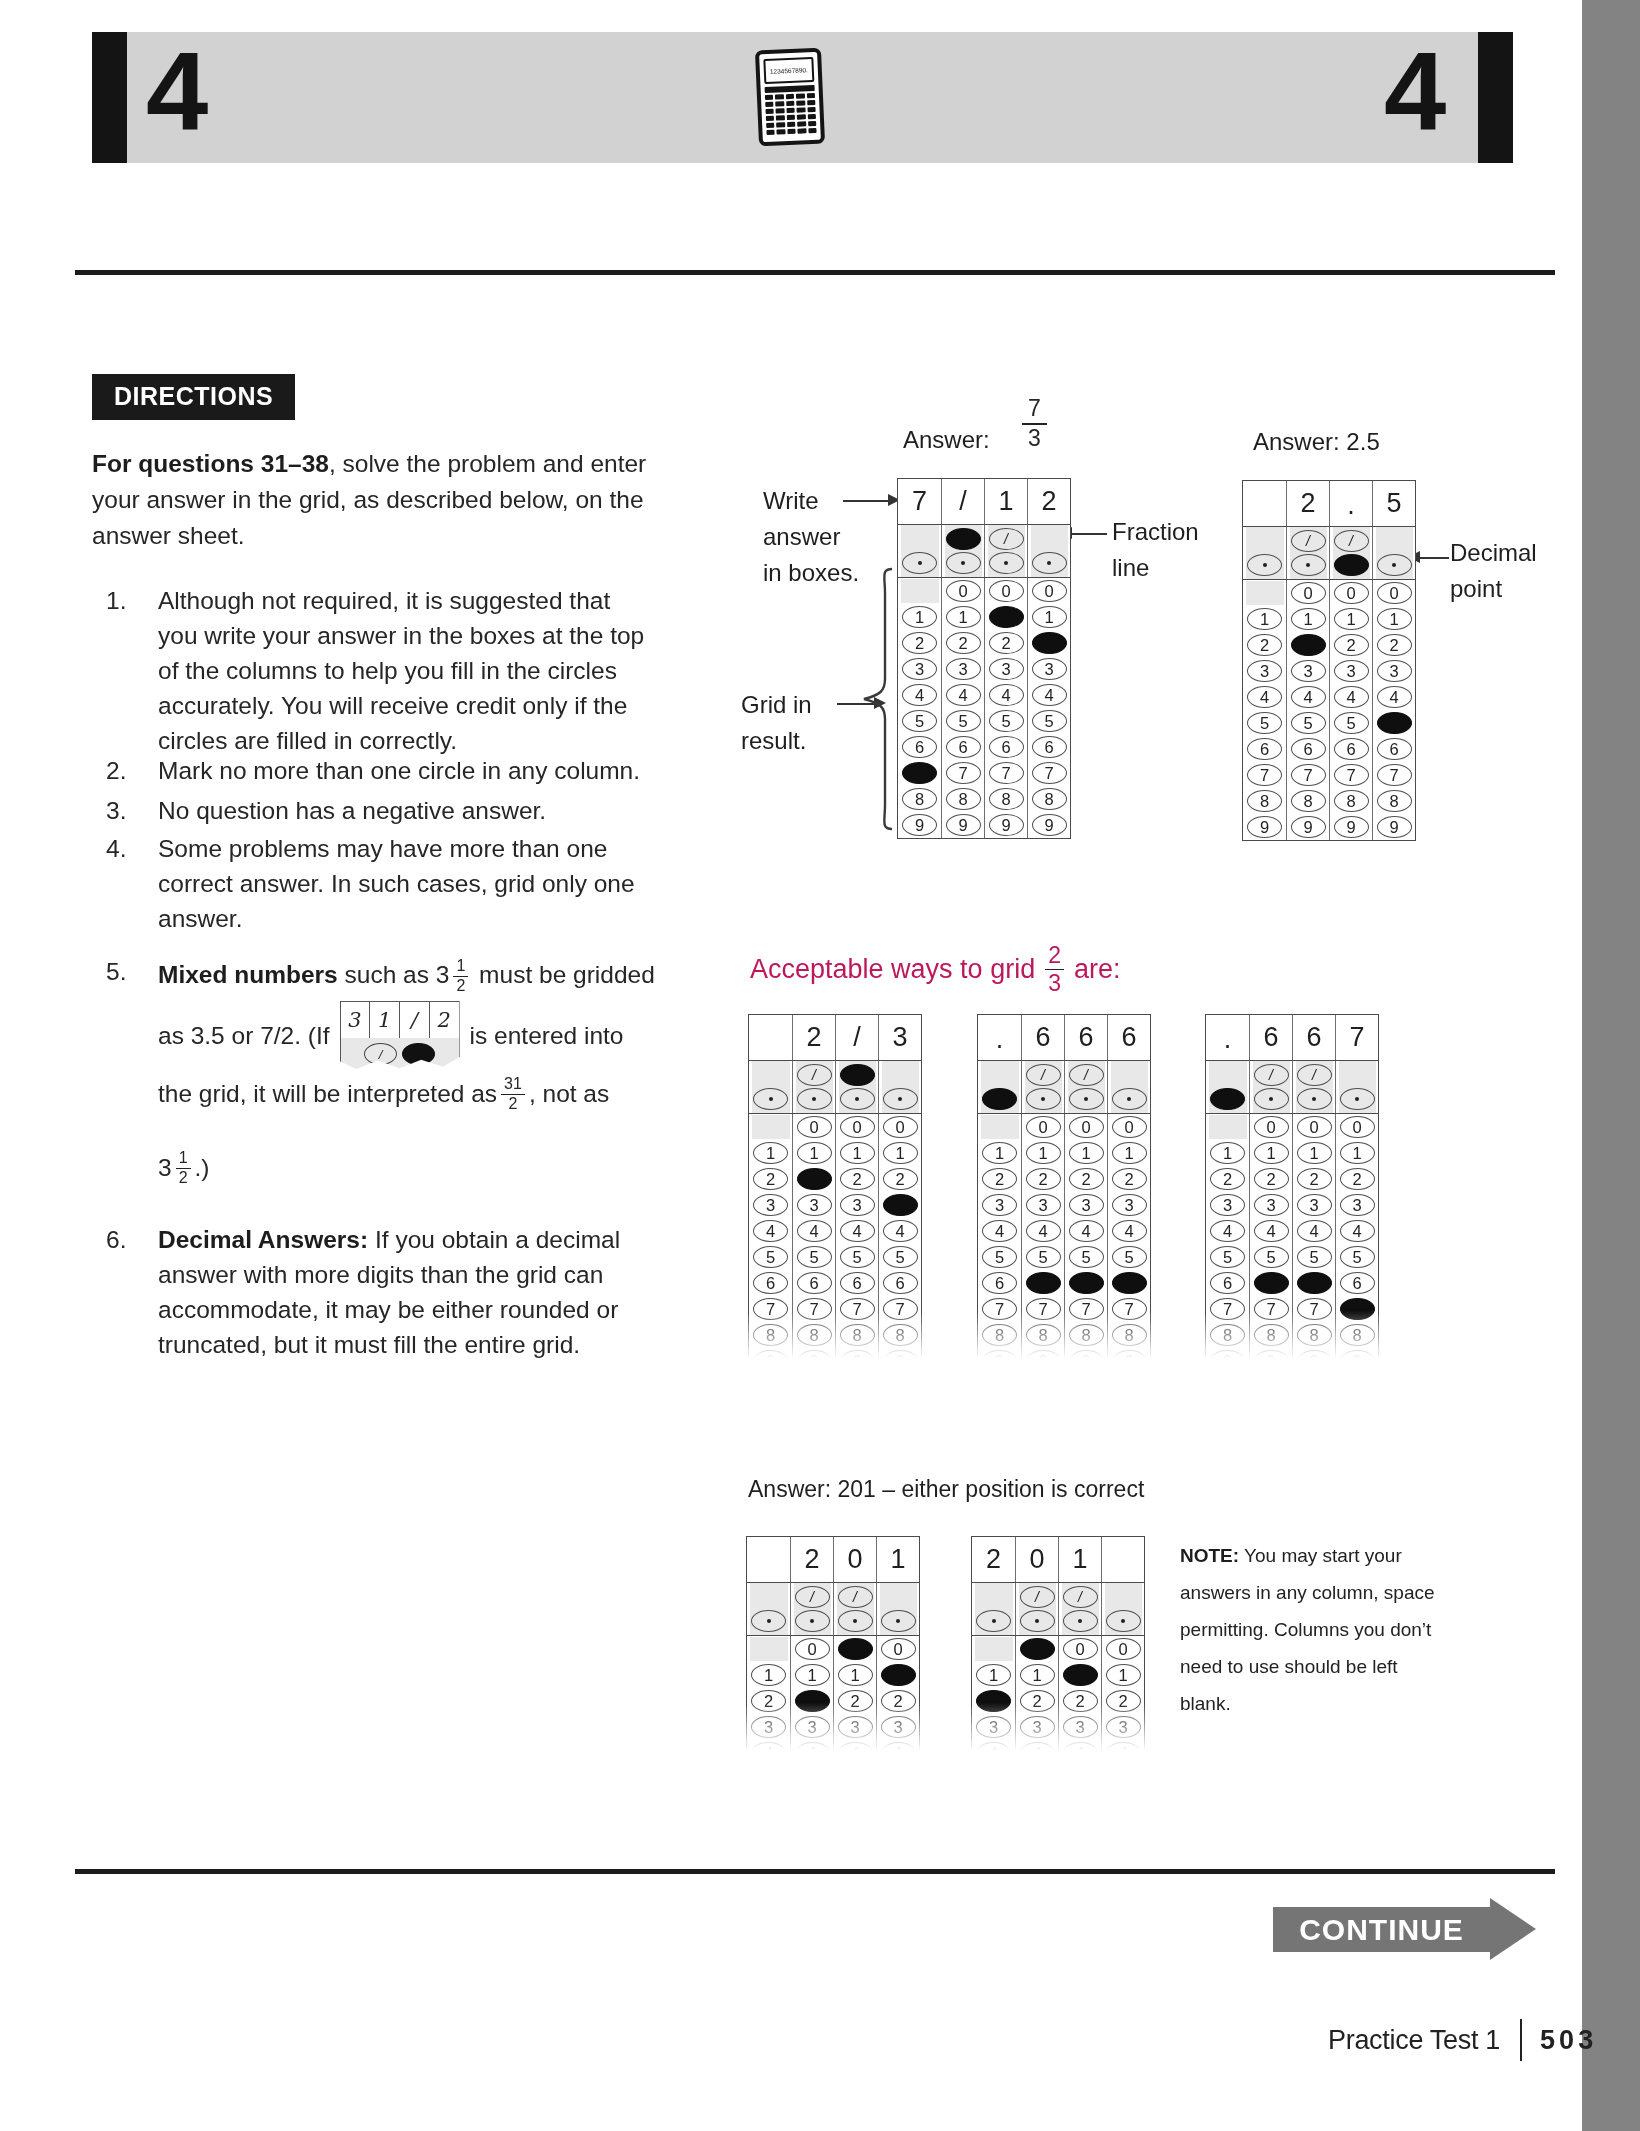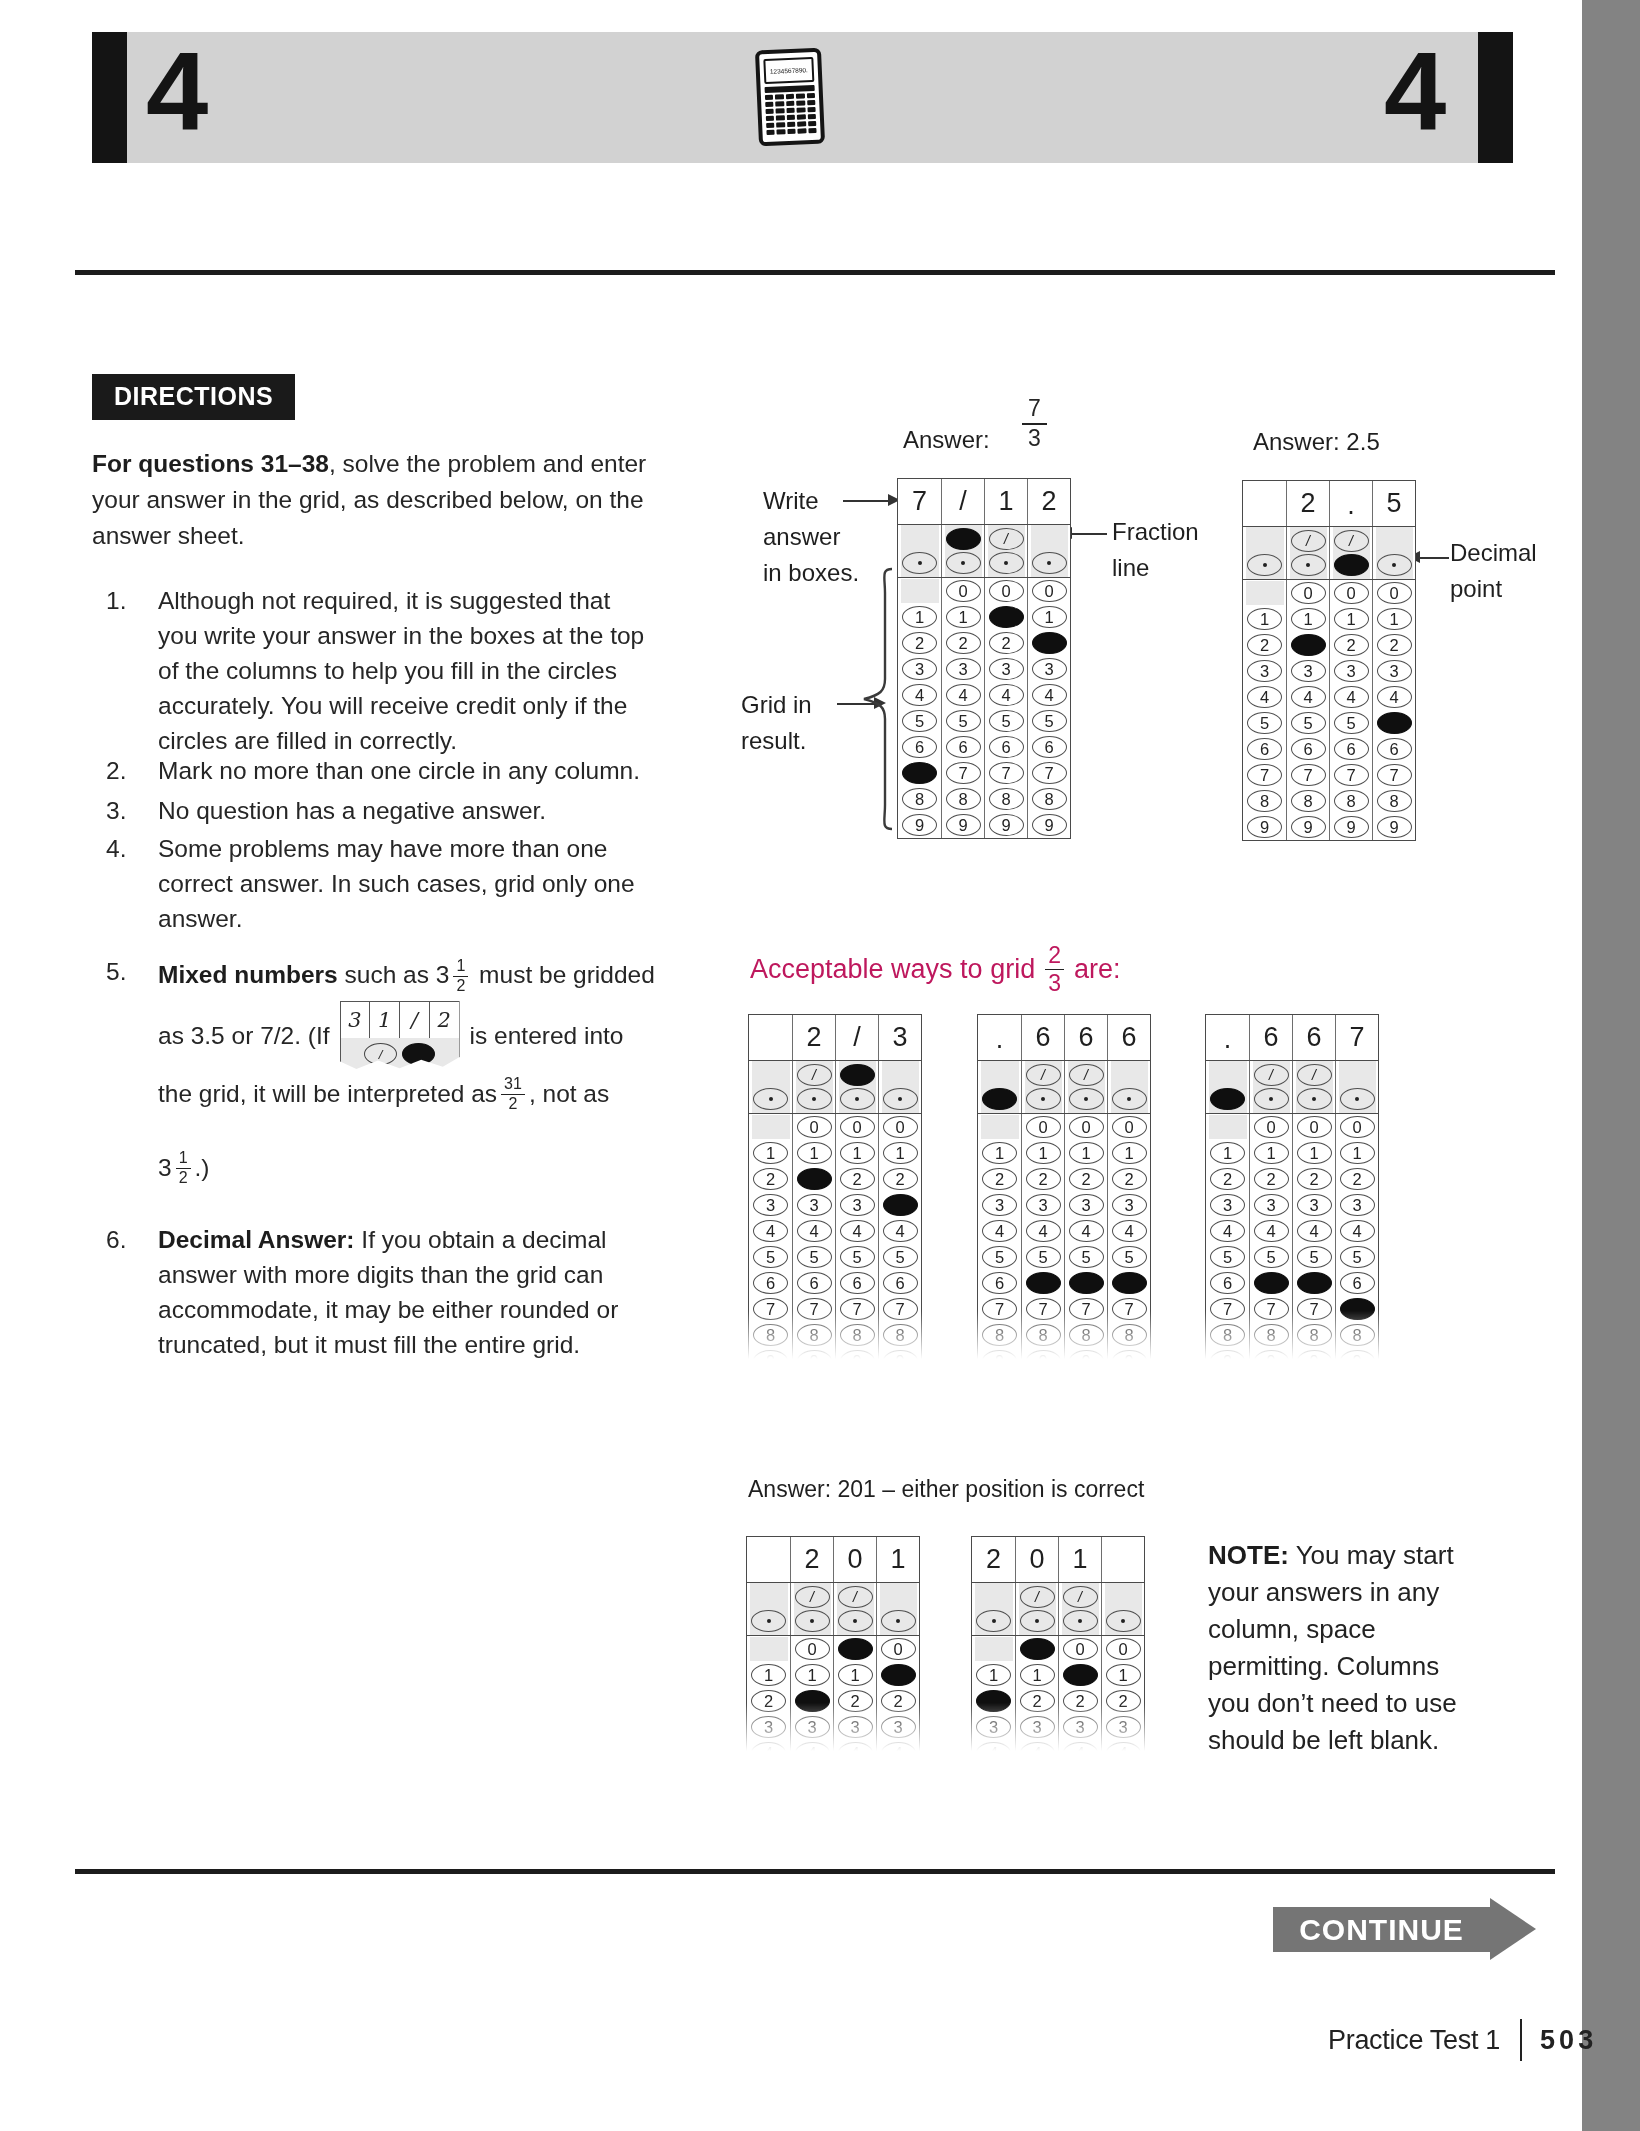--- a/index.html
+++ b/index.html
@@ -86,21 +86,21 @@
   .arrow-r{position:absolute;height:2.4px;background:#333;}
   .arrow-r::after{content:"";position:absolute;right:-11px;top:-5.6px;
       border-left:12px solid #333;border-top:6.8px solid transparent;border-bottom:6.8px solid transparent;}
   .arrow-l{position:absolute;height:2.4px;background:#333;}
   .arrow-l::before{content:"";position:absolute;left:-11px;top:-5.6px;
       border-right:12px solid #333;border-top:6.8px solid transparent;border-bottom:6.8px solid transparent;}
 
   #acceptable-title{position:absolute;left:750px;top:933px;height:72px;display:flex;align-items:center;
       font-size:27px;color:#be185d;}
   #ans201-title{position:absolute;left:748px;top:1476px;font-size:23px;color:#1f1f1f;}
-  #note{position:absolute;left:1180px;top:1537px;width:258px;font-size:26px;line-height:37px;color:#222;margin-left:28px;}
+  #note{position:absolute;left:1180px;top:1537px;width:258px;font-size:19px;line-height:37px;color:#222;}
 
   
   #continue{position:absolute;left:1273px;top:1898px;width:263px;height:63px;}
   #continue .body{position:absolute;left:0;top:9px;width:217px;height:45px;background:#757575;
       display:flex;align-items:center;justify-content:center;color:#fff;font-weight:bold;
       font-size:30px;letter-spacing:1px;}
   #continue .tip{position:absolute;left:217px;top:0;width:0;height:0;
       border-left:46px solid #757575;border-top:31.5px solid transparent;border-bottom:31.5px solid transparent;}
   #footer{position:absolute;left:1328px;top:2019px;font-size:27px;color:#222;display:flex;align-items:center;}
   #footer .fl{letter-spacing:-.3px;}
@@ -216,21 +216,21 @@
     <span class="frac fs">
         <span class="fn">1</span>
         <span class="fd">2</span>
       </span>
     <span>.)</span>
   </div>
 </div>
 
 <div class="item" style="top:1222px">
   <span class="inum">6.</span>
-  <span class="itext"><b>Decimal Answer:</b><span>  If you obtain a decimal answer with more digits than the grid can accommodate, it may be either rounded or truncated, but it must fill the entire grid.</span></span>
+  <span class="itext"><b>Decimal Answers:</b><span>  If you obtain a decimal answer with more digits than the grid can accommodate, it may be either rounded or truncated, but it must fill the entire grid.</span></span>
 </div>
 
 <div class="callout" style="left:903px;top:422px">Answer:</div>
 <div class="bigfrac" style="left:1022px;top:396px">
   <span class="fn">7</span>
   <span class="fd">3</span>
 </div>
 <div class="callout" style="left:1253px;top:424px">Answer: 2.5</div>
 
 <div class="callout" style="left:763px;top:483px">

